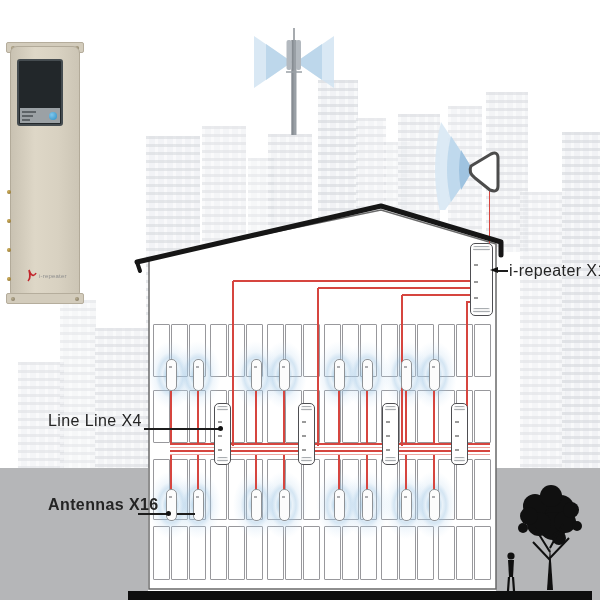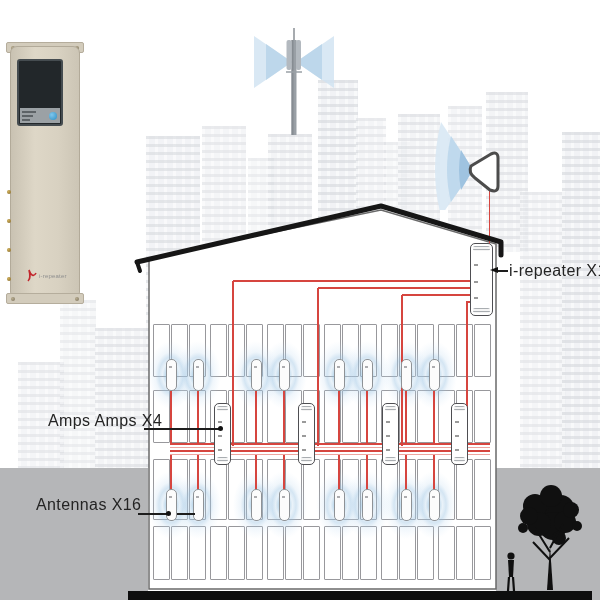--- a/index.html
+++ b/index.html
@@ -345,22 +345,22 @@
     <div class="lscrew" style="left:0.5px;top:177px;"></div>
     <div class="lscrew" style="left:0.5px;top:206px;"></div>
     <div class="lscrew" style="left:0.5px;top:235px;"></div>
   </div>
 
   <div class="label" style="left:509px;top:262px;">i-repeater X1</div>
   <div class="leader" style="left:497px;top:270px;width:11px;height:1.6px;"></div>
   <div class="abs" style="left:490px;top:267px;width:0;height:0;border-top:3.5px solid transparent;
               border-bottom:3.5px solid transparent;border-right:8px solid #111;z-index:12;"></div>
 
-  <div class="label" style="left:48px;top:412px;">Amps Amps X4</div>
+  <div class="label" style="left:48px;top:412px;">Line Line X4</div>
   <div class="leader" style="left:144px;top:428px;width:76px;height:1.6px;"></div>
   <div class="dot" style="left:218px;top:426px;"></div>
 
-  <div class="label" style="left:36px;top:496px;">Antennas X16</div>
+  <div class="label" style="left:48px;top:496px;font-weight:bold;">Antennas X16</div>
   <div class="leader" style="left:138px;top:513px;width:29px;height:1.6px;"></div>
   <div class="leader" style="left:177px;top:513px;width:18px;height:1.6px;"></div>
   <div class="dot" style="left:166px;top:511px;"></div>
 
 </div>
 
 </body></html>

